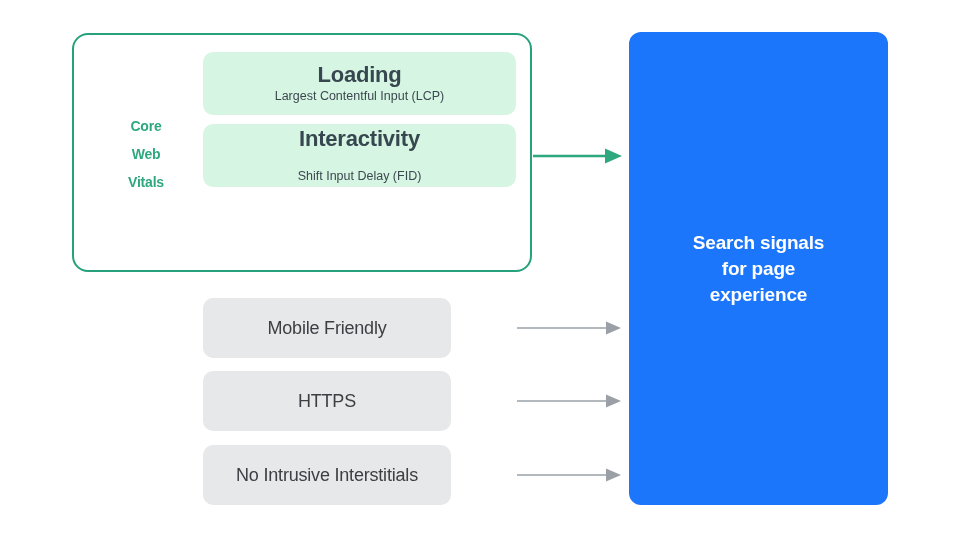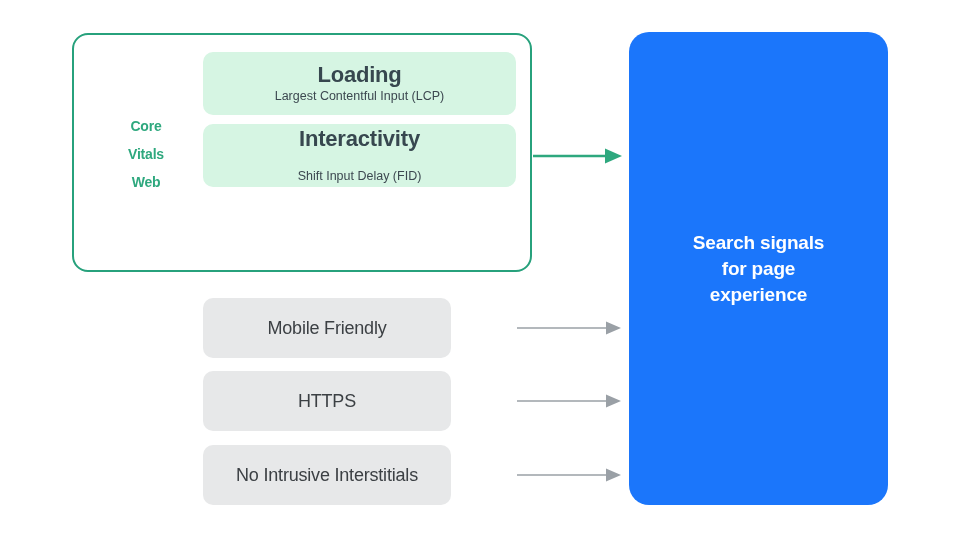--- a/index.html
+++ b/index.html
@@ -104,21 +104,21 @@
   }
 
   
   .search-box {
     position: absolute;
     left: 629px;
     top: 32px;
     width: 259px;
     height: 473px;
     background: #1B76FB;
-    border-radius: 20px;
+    border-radius: 12px;
     display: flex;
     align-items: center;
     justify-content: center;
   }
   .search-text {
     color: #ffffff;
     font-size: 19px;
     font-weight: bold;
     line-height: 26px;
     text-align: center;
@@ -138,22 +138,22 @@
 </style>
 </head>
 <body>
 
 <div id="canvas">
 
   <div class="cwv-container"></div>
 
   <div class="cwv-label">
     <span>Core</span>
+    <span>Web</span>
     <span>Vitals</span>
-    <span>Web</span>
   </div>
 
   <div class="vital-card c0">
     <div class="vital-title">Loading</div>
     <div class="vital-sub">Largest Contentful Input (LCP)</div>
   </div>
 
   <div class="vital-card c1">
     <div class="vital-title">Interactivity</div>
     <div class="vital-sub">Shift Input Delay (FID)</div>

